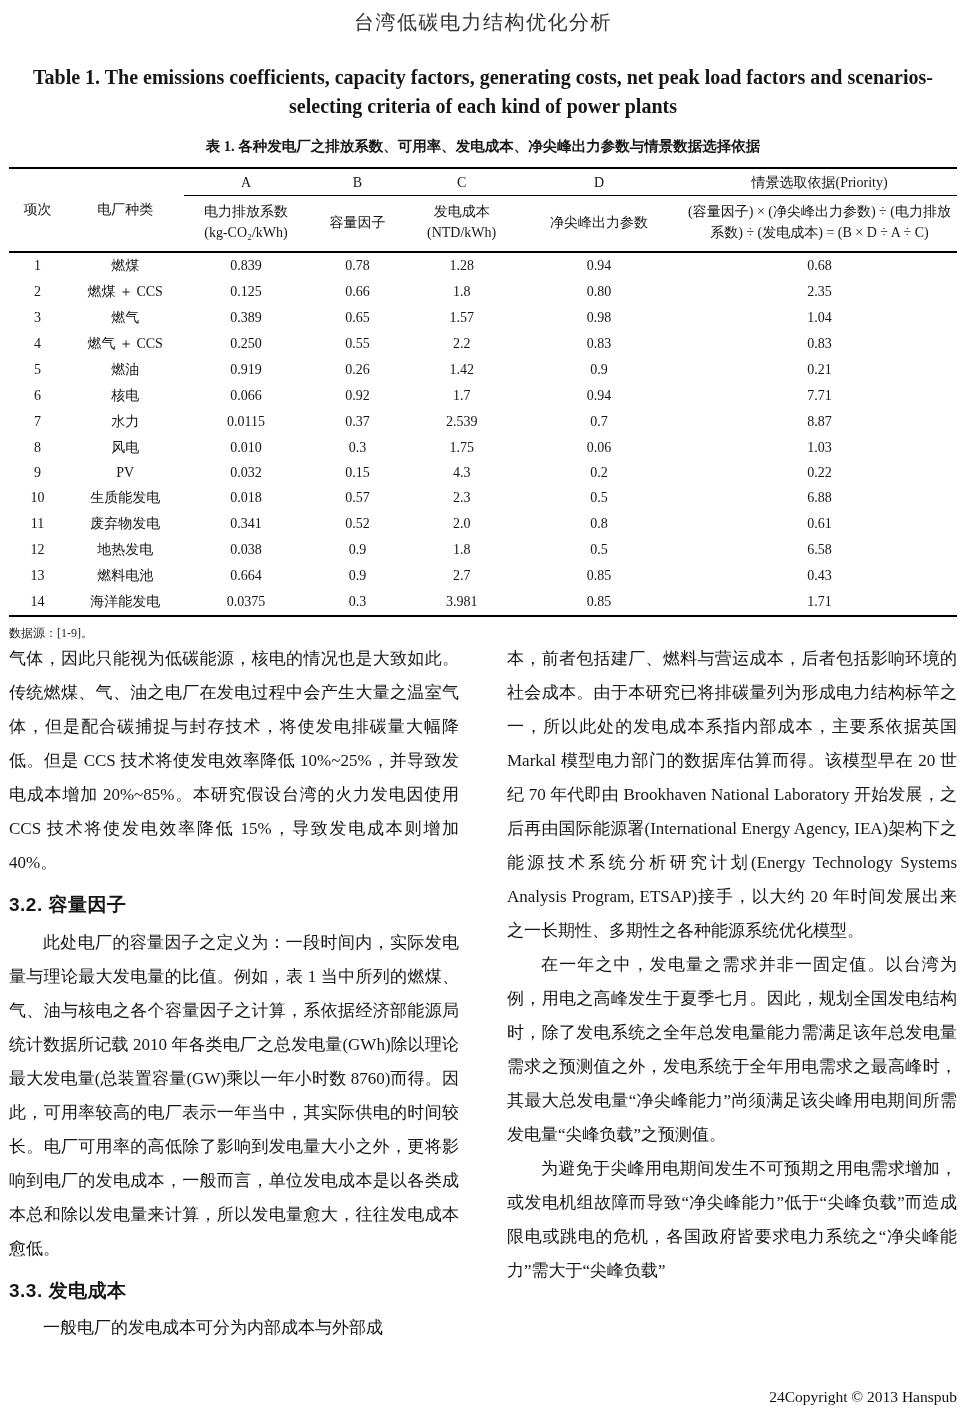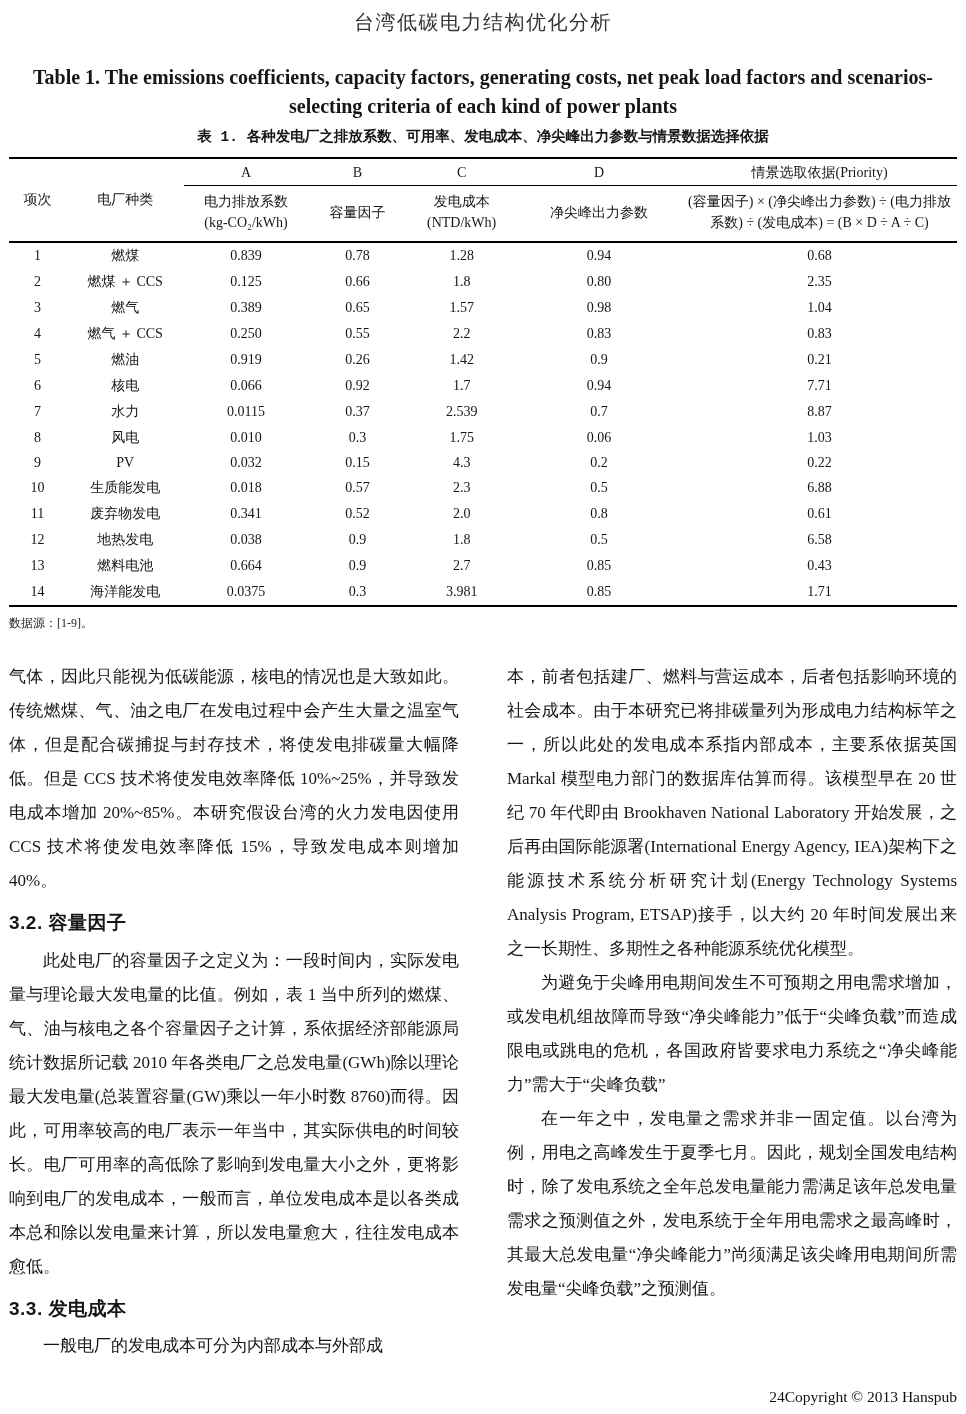--- a/index.html
+++ b/index.html
@@ -14,40 +14,40 @@
   .running-head {
     text-align: center; font-size: 20px; padding-top: 9px;
     letter-spacing: 1.5px; color: #333;
   }
 
   .cap-en {
     margin-top: 27px; text-align: center; font-weight: bold;
     font-size: 20px; line-height: 1.45; padding: 0 6px;
   }
   .cap-zh {
-    margin-top: 6px; text-align: center; font-weight: bold;
-    font-size: 14.5px; font-family: Liberation Mono, monospace;
+    margin-top: 16px; text-align: center; font-weight: bold;
+    font-size: 14.5px; font-family: Liberation Serif, serif;
   }
 
   table.data {
     width: 100%; border-collapse: collapse; margin-top: 11px;
     font-size: 14px; table-layout: fixed;
     border-top: 2px solid #000; border-bottom: 2px solid #000;
   }
   table.data thead { border-bottom: 2px solid #000; }
   table.data th { font-weight: normal; text-align: center; vertical-align: middle; }
   .th-group { padding: 5px 0 3px; }
   .th-group.rule { border-bottom: 1px solid #000; }
   .th-sub { padding: 5px 3px 8px; white-space: pre-line; line-height: 1.5; }
   table.data tbody td { text-align: center; padding: 4px 2px; }
 
   .source-note { font-size: 12px; margin-top: 8px; color: #222; }
 
   .columns {
-    display: flex; gap: 48px; margin-top: 28px;
+    display: flex; gap: 48px; margin-top: 0;
     font-size: 17px; line-height: 34px; text-align: justify;
   }
   .col { flex: 1; min-width: 0; }
   .col p { margin: 0; }
   .col p.ind { text-indent: 2em; }
   .col h3 {
     font-size: 19px; margin: 12px 0 7px;
     font-family: "Liberation Sans", "DejaVu Sans", sans-serif;
     letter-spacing: 0.5px; line-height: 1.4;
   }
@@ -233,22 +233,22 @@
   <div class="columns">
     <div class="col">
       <p>气体，因此只能视为低碳能源，核电的情况也是大致如此。传统燃煤、气、油之电厂在发电过程中会产生大量之温室气体，但是配合碳捕捉与封存技术，将使发电排碳量大幅降低。但是 CCS 技术将使发电效率降低 10%~25%，并导致发电成本增加 20%~85%。本研究假设台湾的火力发电因使用 CCS 技术将使发电效率降低 15%，导致发电成本则增加 40%。</p>
       <h3>3.2.  容量因子</h3>
       <p class="ind">此处电厂的容量因子之定义为：一段时间内，实际发电量与理论最大发电量的比值。例如，表 1 当中所列的燃煤、气、油与核电之各个容量因子之计算，系依据经济部能源局统计数据所记载 2010 年各类电厂之总发电量(GWh)除以理论最大发电量(总装置容量(GW)乘以一年小时数 8760)而得。因此，可用率较高的电厂表示一年当中，其实际供电的时间较长。电厂可用率的高低除了影响到发电量大小之外，更将影响到电厂的发电成本，一般而言，单位发电成本是以各类成本总和除以发电量来计算，所以发电量愈大，往往发电成本愈低。</p>
       <h3>3.3.  发电成本</h3>
       <p class="ind">一般电厂的发电成本可分为内部成本与外部成</p>
     </div>
     <div class="col">
       <p>本，前者包括建厂、燃料与营运成本，后者包括影响环境的社会成本。由于本研究已将排碳量列为形成电力结构标竿之一，所以此处的发电成本系指内部成本，主要系依据英国 Markal 模型电力部门的数据库估算而得。该模型早在 20 世纪 70 年代即由 Brookhaven National Laboratory 开始发展，之后再由国际能源署(International Energy Agency, IEA)架构下之能源技术系统分析研究计划(Energy Technology Systems Analysis Program, ETSAP)接手，以大约 20 年时间发展出来之一长期性、多期性之各种能源系统优化模型。</p>
+      <p class="ind">在一年之中，发电量之需求并非一固定值。以台湾为例，用电之高峰发生于夏季七月。因此，规划全国发电结构时，除了发电系统之全年总发电量能力需满足该年总发电量需求之预测值之外，发电系统于全年用电需求之最高峰时，其最大总发电量“净尖峰能力”尚须满足该尖峰用电期间所需发电量“尖峰负载”之预测值。</p>
       <p class="ind">为避免于尖峰用电期间发生不可预期之用电需求增加，或发电机组故障而导致“净尖峰能力”低于“尖峰负载”而造成限电或跳电的危机，各国政府皆要求电力系统之“净尖峰能力”需大于“尖峰负载”</p>
-      <p class="ind">在一年之中，发电量之需求并非一固定值。以台湾为例，用电之高峰发生于夏季七月。因此，规划全国发电结构时，除了发电系统之全年总发电量能力需满足该年总发电量需求之预测值之外，发电系统于全年用电需求之最高峰时，其最大总发电量“净尖峰能力”尚须满足该尖峰用电期间所需发电量“尖峰负载”之预测值。</p>
     </div>
   </div>
 
   <div class="footer">
     <span>24</span>
     <span>Copyright © 2013 Hanspub</span>
   </div>
 
 </div>
 

